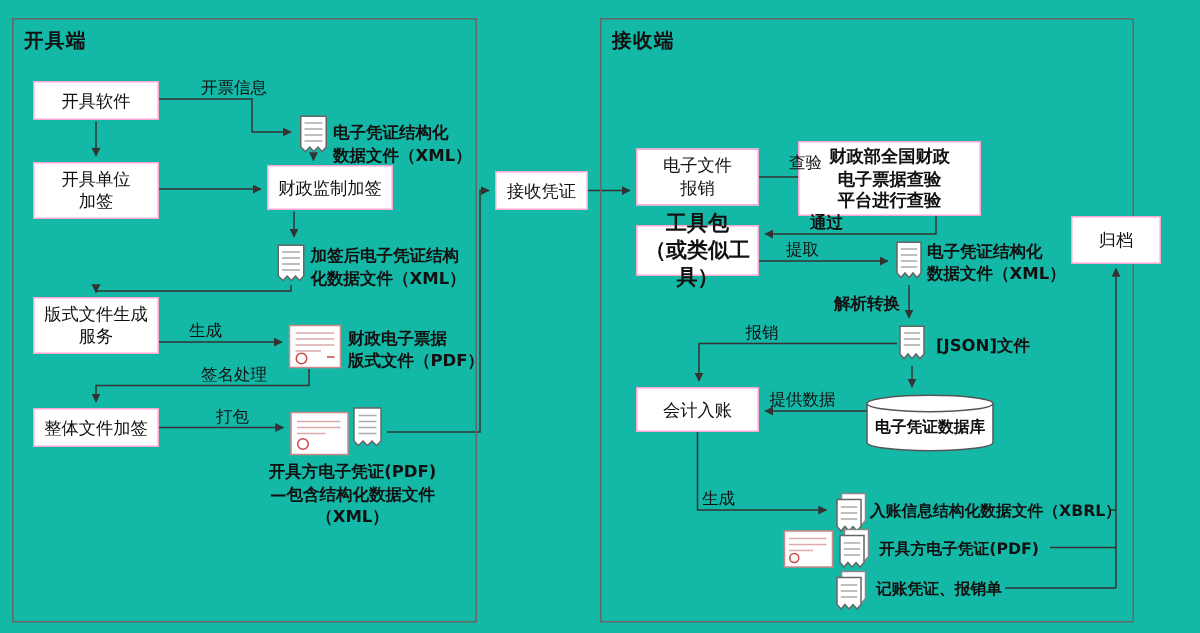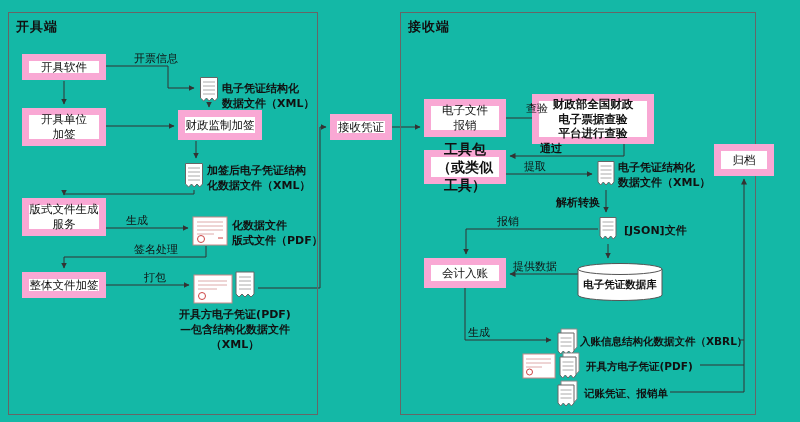--- a/index.html
+++ b/index.html
@@ -1,21 +1,21 @@
 <!DOCTYPE html>
 <html><head>
 <meta charset="utf-8">
 <style>
   * { margin:0; padding:0; box-sizing:border-box; }
   html,body { background:#ffffff; }
   body { font-family:"DejaVu Sans", sans-serif; color:#111; }
   .canvas { position:relative; width:800px; height:422px; background:#14b8a6; overflow:hidden; }
   .panel { position:absolute; border:1px solid #666; }
   .title { position:absolute; font-size:13px; font-weight:bold; letter-spacing:1px; }
-  .node { position:absolute; border:7px solid #f9a8d4; background:#fff; display:flex;
+  .node { position:absolute; border:1px solid #f9a8d4; background:#fff; display:flex;
           align-items:center; justify-content:center; text-align:center;
           font-size:11.5px; line-height:1.3; white-space:pre-line; }
   .node.b { font-weight:bold; }
   .lbl { position:absolute; font-size:11px; line-height:1.25; white-space:pre-line; }
   .lbl.b { font-weight:bold; }
   .doc-lbl { position:absolute; font-size:11px; font-weight:bold; line-height:1.35; white-space:pre-line; }
   .doc-lbl.center { text-align:center; }
   .sm { font-size:10.5px; white-space:nowrap; }
   svg.wires { position:absolute; left:0; top:0; width:800px; height:422px; pointer-events:none; }
   svg.icon { position:absolute; }
@@ -92,21 +92,21 @@
     <path d="M5,11 H34 M5,15 H34 M5,19 H24" stroke="#ddaaaa"></path>
     <circle cx="9" cy="26" r="3.5" fill="none" stroke="#cc4444"></circle>
     <path d="M43,2 H61 V24 L58,27 L55,24 L52,27 L49,24 L46,27 L43,24 Z" fill="#fff" stroke="#666"></path>
     <path d="M46,7 H58 M46,11 H58 M46,15 H58 M46,19 H58" stroke="#aaa"></path>
   </svg>
 
   <div class="doc-lbl" style="left:222px;top:82px">电子凭证结构化
 数据文件（XML）</div>
   <div class="doc-lbl" style="left:207px;top:164px">加签后电子凭证结构
 化数据文件（XML）</div>
-  <div class="doc-lbl" style="left:232px;top:219px">化数据文件
+  <div class="doc-lbl" style="left:232px;top:219px">财政电子票据
 版式文件（PDF）</div>
   <div class="doc-lbl center" style="left:160px;top:308px;width:150px">开具方电子凭证(PDF)
 —包含结构化数据文件
 （XML）</div>
 
   <div class="lbl" style="left:134px;top:52px">开票信息</div>
   <div class="lbl" style="left:126px;top:214px">生成</div>
   <div class="lbl" style="left:134px;top:243px">签名处理</div>
   <div class="lbl" style="left:144px;top:271px">打包</div>
 

